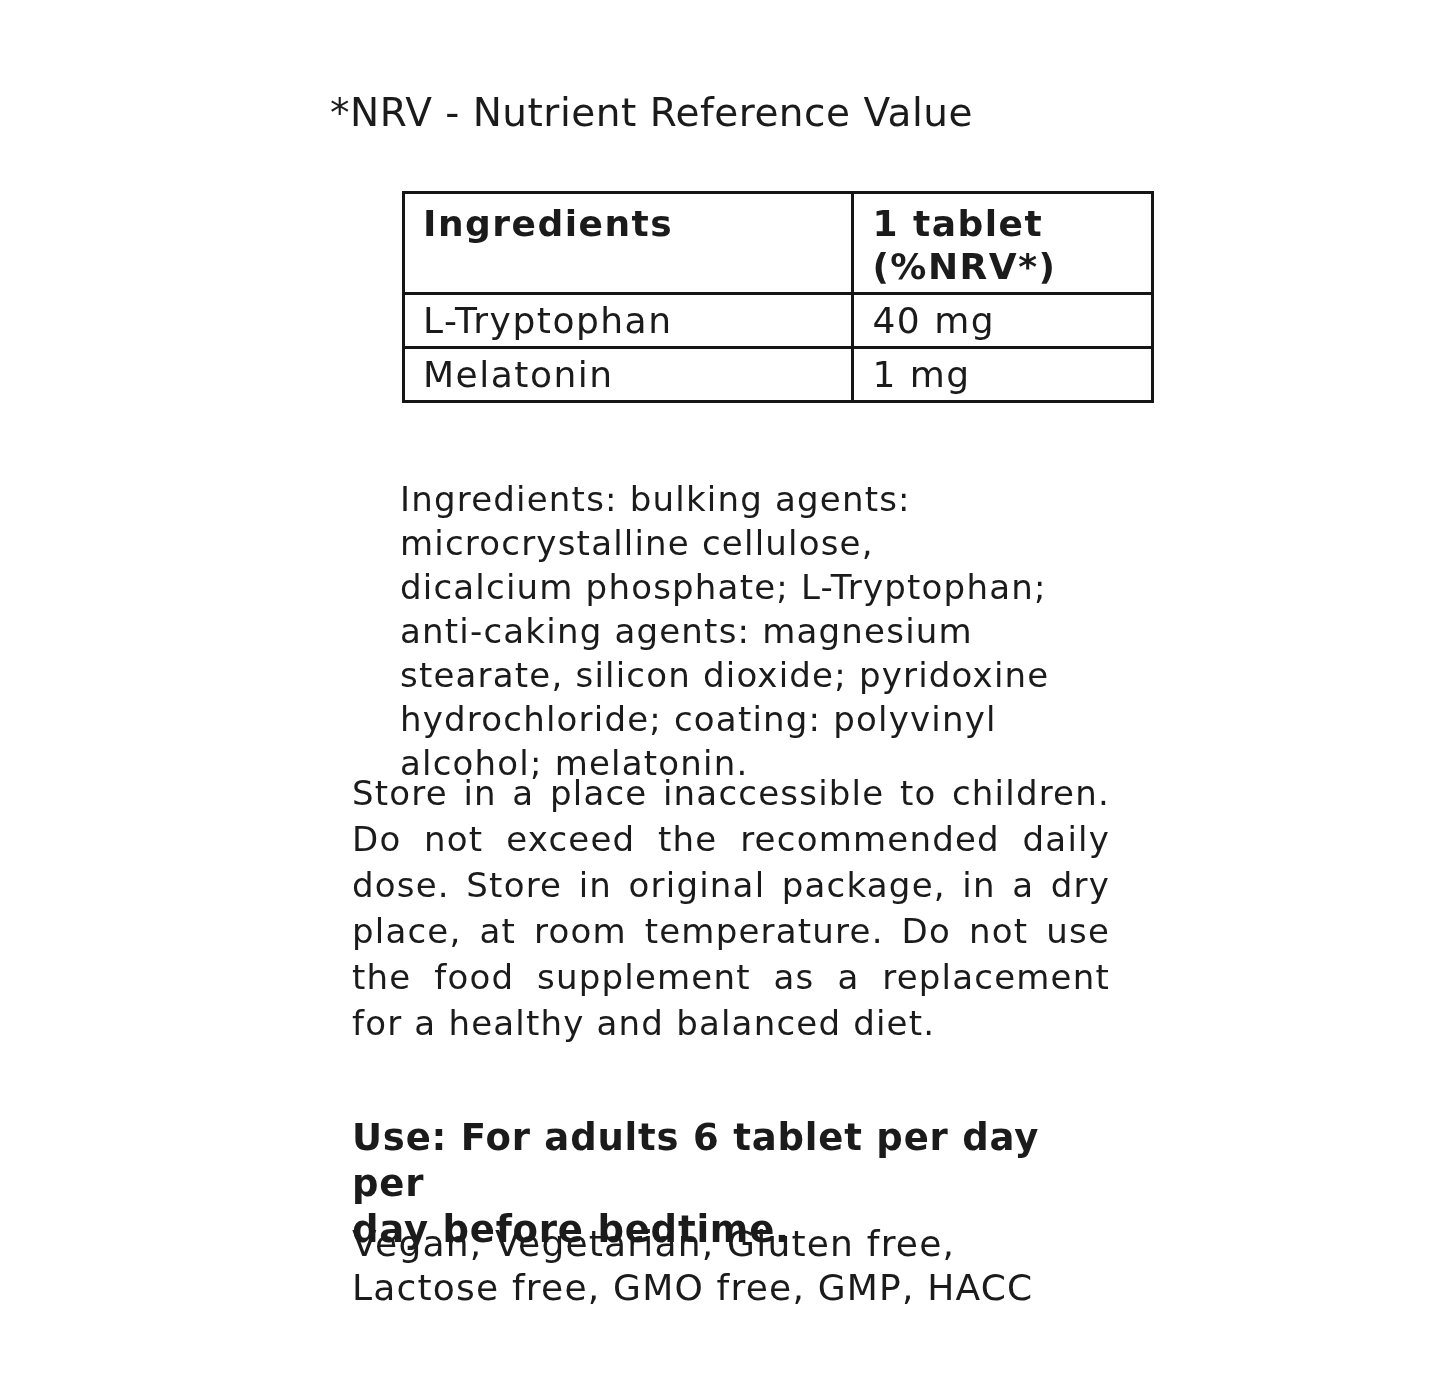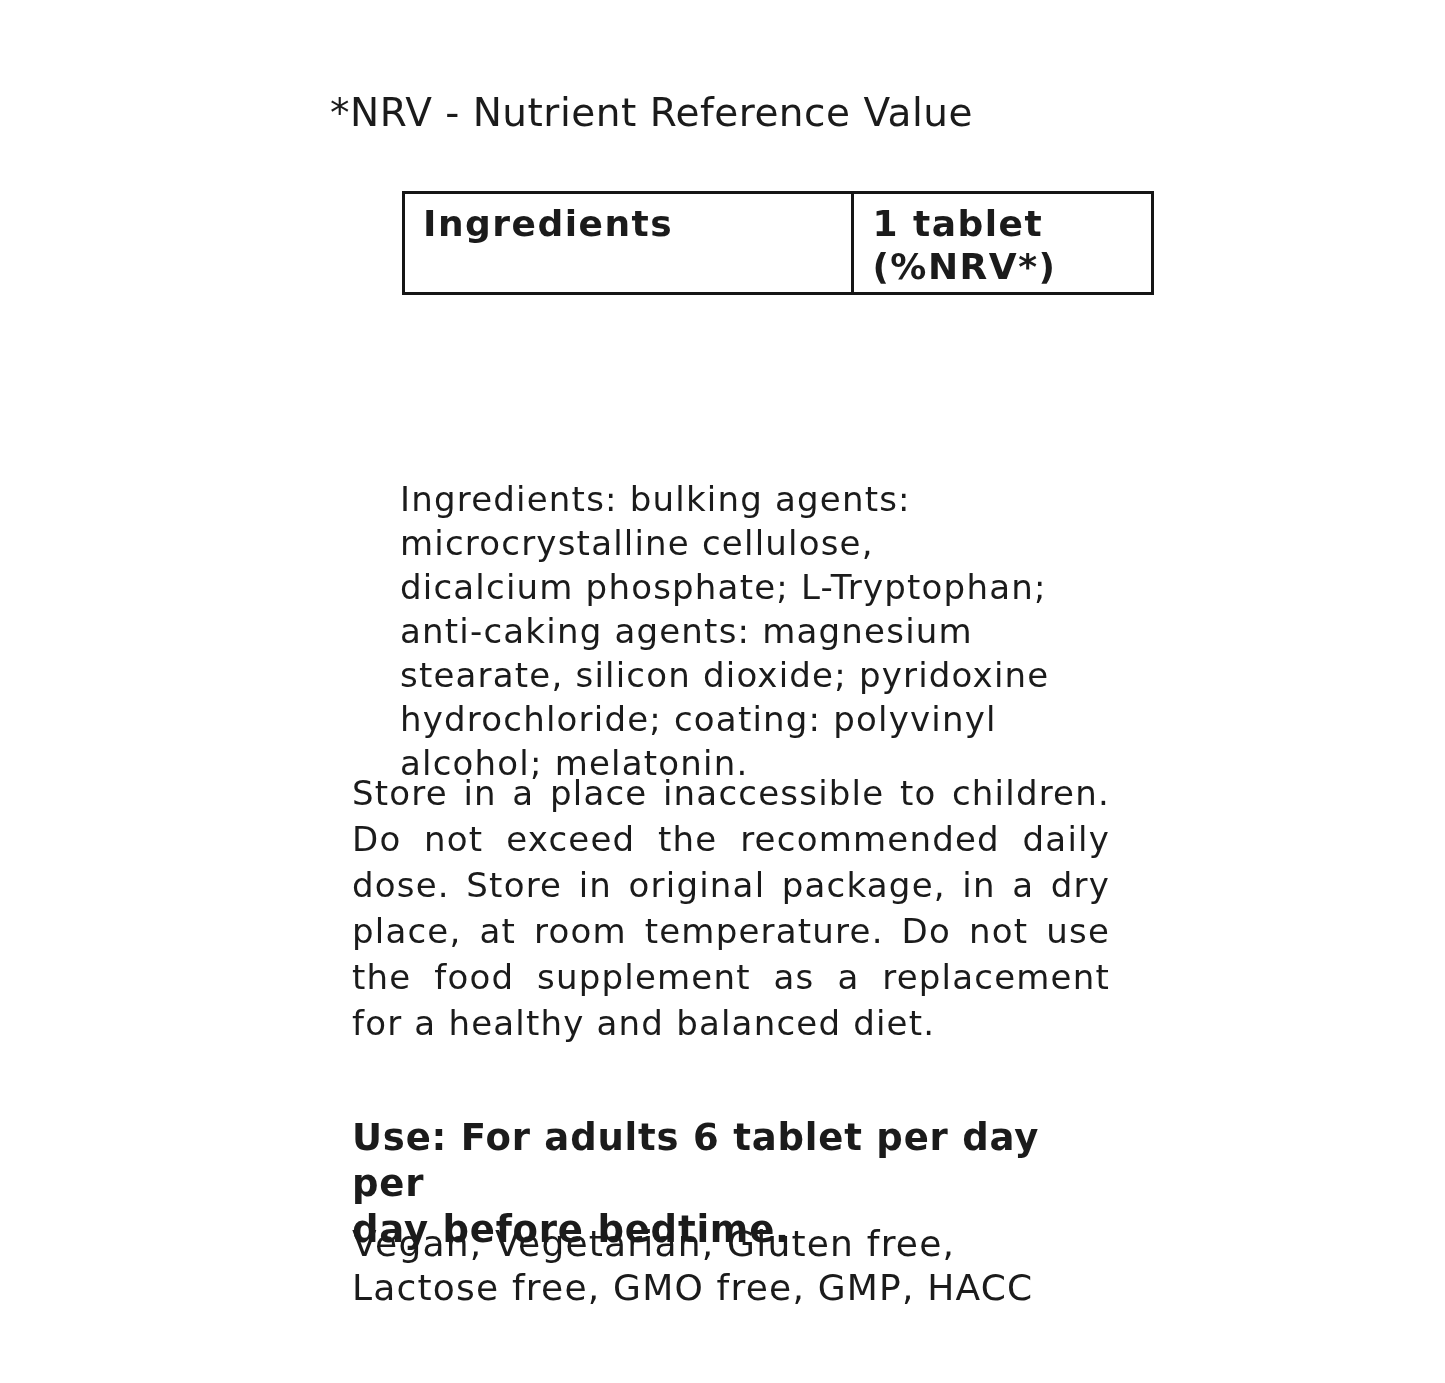--- a/index.html
+++ b/index.html
@@ -103,20 +103,28 @@
     <col class="col-amt">
   </colgroup>
   <thead>
     <tr>
       <th>Ingredients</th>
       <th>1 tablet
 (%NRV*)</th>
     </tr>
   </thead>
   <tbody>
+    <tr>
+      <td>L-Tryptophan</td>
+      <td>40 mg</td>
+    </tr>
+    <tr>
+      <td>Melatonin</td>
+      <td>1 mg</td>
+    </tr>
   </tbody>
 </table>
 
 <div id="ingredients-paragraph" class="abs para">Ingredients: bulking agents:
 microcrystalline cellulose,
 dicalcium phosphate; L-Tryptophan;
 anti-caking agents: magnesium
 stearate, silicon dioxide; pyridoxine
 hydrochloride; coating: polyvinyl
 alcohol; melatonin.</div>

